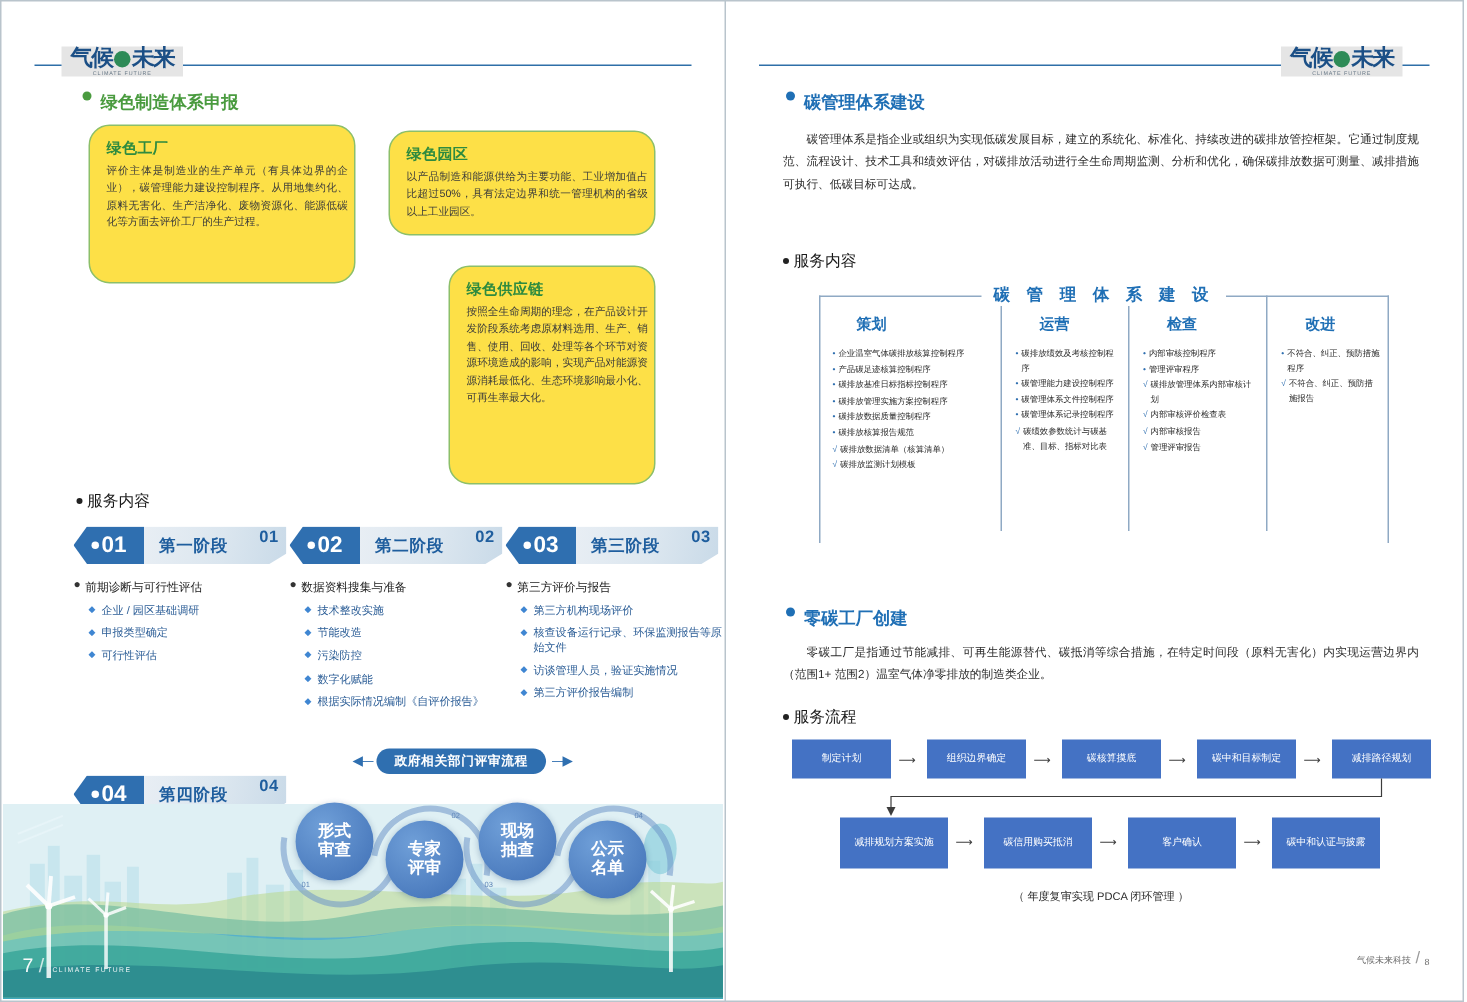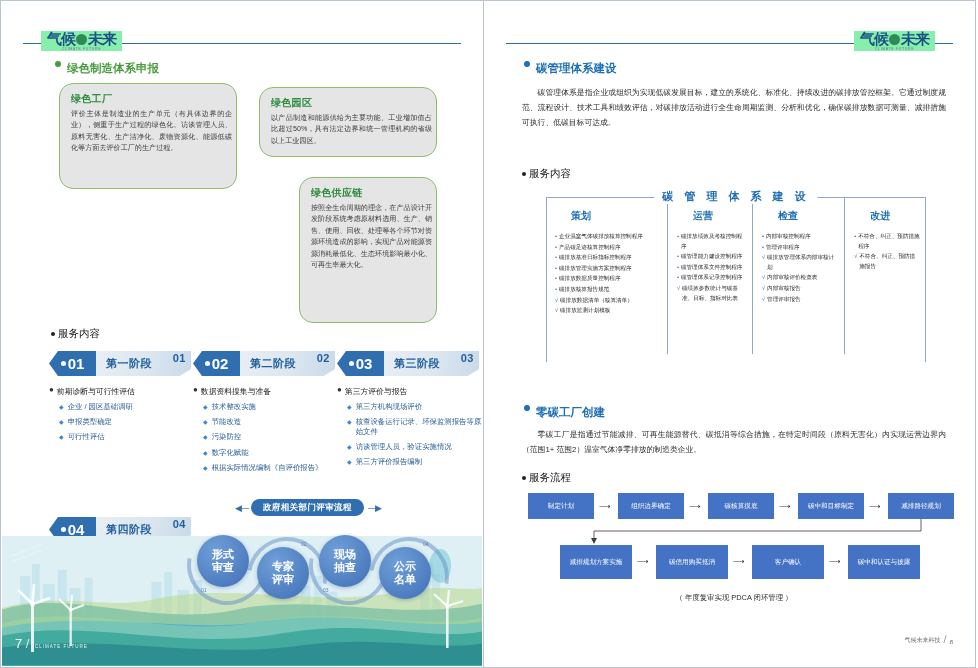--- a/index.html
+++ b/index.html
@@ -5,39 +5,39 @@
   html,body{margin:0;padding:0;background:#ffffff;}
   body{width:978px;height:668px;overflow:hidden;font-family:"Liberation Sans","DejaVu Sans",sans-serif;}
   .spread{position:relative;width:978px;height:668px;background:#fff;display:flex;}
   .page{position:relative;overflow:hidden;background:#fff;}
   .page-left{width:484px;height:668px;border:1px solid #b9c4cc;box-sizing:border-box;}
   .page-right{width:492px;height:668px;border:1px solid #b9c4cc;border-left:none;box-sizing:border-box;}
 
   
   .hdr{position:absolute;top:30px;left:22px;right:22px;height:24px;}
   .hdr-rule{position:absolute;top:12px;left:0;right:0;height:1px;background:#2e6fa8;}
-  .logo{position:absolute;top:0;display:flex;align-items:flex-end;background:#86efac;padding:0 6px;}
+  .logo{position:absolute;top:0;display:flex;align-items:flex-end;background:#e5e5e5;padding:0 6px;}
   .logo-left{left:18px;}
   .logo-right{right:18px;}
   .logo-txt{font-size:15px;font-weight:bold;color:#1b4f86;letter-spacing:-1px;line-height:1;}
   .logo-dot{display:inline-block;width:11px;height:11px;border-radius:50%;background:#2e8b57;margin:0 1px;position:relative;top:1px;}
   .logo-sub{font-size:3.6px;color:#6a7a88;letter-spacing:.6px;text-align:center;margin-top:1px;}
 
   
   .sec-h{display:flex;align-items:flex-start;gap:6px;font-size:11.5px;font-weight:bold;}
   .sec-h .bullet{width:6px;height:6px;border-radius:50%;display:inline-block;}
   .green-h{color:#4a9b3f;}
   .green-h .bullet{background:#4a9b3f;}
   .blue-h{color:#1f6fb5;}
   .blue-h .bullet{background:#1f6fb5;}
   .sub-h{font-size:10.5px;color:#1a1a1a;font-weight:normal;display:flex;align-items:center;gap:3px;}
   .sub-h .dot{width:4px;height:4px;border-radius:50%;background:#222;display:inline-block;}
 
   
-  .gcard{position:absolute;border:1px solid #8cbf6a;border-radius:14px;background:#e5e5e5;box-sizing:border-box;padding:8px 4px 7px 11px;}
+  .gcard{position:absolute;border:1px solid #8cbf6a;border-radius:14px;background:#fde047;box-sizing:border-box;padding:8px 4px 7px 11px;}
   .gcard h4{margin:0 0 3px 0;font-size:10px;color:#2e8b3f;font-weight:bold;letter-spacing:.3px;}
   .gcard p{margin:0;font-size:7.1px;line-height:1.62;color:#3a3a3a;text-align:justify;}
 
   
   .phase{position:absolute;}
   .tag{position:relative;height:25px;width:142px;display:flex;align-items:stretch;}
   .tag-l{width:47px;background:#2f6fb0;color:#fff;font-size:15px;font-weight:bold;display:flex;align-items:center;justify-content:center;gap:2px;
          clip-path:polygon(9px 0,100% 0,100% 100%,9px 100%,0 50%);}
   .tag-l .cdot{width:5px;height:5px;border-radius:50%;background:#fff;display:inline-block;}
   .tag-r{flex:1;background:linear-gradient(100deg,#e8eef4 0%,#dbe6ef 55%,#c9dae8 100%);
@@ -120,21 +120,21 @@
       </div>
     </div>
 
     <div class="sec-h green-h" style="position:absolute;top:60px;left:54px;">
       <span class="bullet"></span>
       <span>绿色制造体系申报</span>
     </div>
 
     <div class="gcard" style="left:58px;top:82px;width:178px;height:106px;">
       <h4>绿色工厂</h4>
-      <p>评价主体是制造业的生产单元（有具体边界的企业），侧重于生产过程的绿色化。访谈管理人员、原料无害化、生产洁净化、废物资源化、能源低碳化等方面去评价工厂的生产过程。</p>
+      <p>评价主体是制造业的生产单元（有具体边界的企业），碳管理能力建设控制程序。从用地集约化、原料无害化、生产洁净化、废物资源化、能源低碳化等方面去评价工厂的生产过程。</p>
     </div>
 
     <div class="gcard" style="left:258px;top:86px;width:178px;height:70px;">
       <h4>绿色园区</h4>
       <p>以产品制造和能源供给为主要功能、工业增加值占比超过50%，具有法定边界和统一管理机构的省级以上工业园区。</p>
     </div>
 
 
     <div class="gcard" style="left:298px;top:176px;width:138px;height:146px;">
       <h4>绿色供应链</h4>

